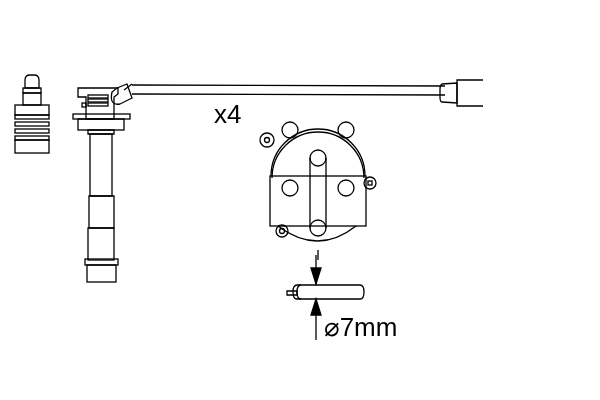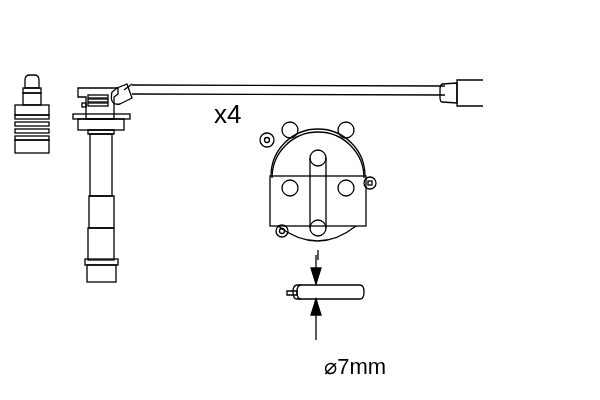--- a/index.html
+++ b/index.html
@@ -1,20 +1,20 @@
 <!DOCTYPE html>
 <html><head>
 <meta charset="utf-8">
 <style>
   html,body{margin:0;padding:0;background:#fff;}
   .canvas{position:relative;width:483px;height:400px;background:#fff;overflow:hidden;}
   svg{position:absolute;left:0;top:0;}
   .lbl{position:absolute;font-family:"Liberation Sans",sans-serif;color:#000;line-height:1;}
   .qty{left:214px;top:101px;font-size:26px;}
-  .dia{left:324px;top:314px;font-size:22px;margin-top:42px;}
+  .dia{left:324px;top:314px;font-size:26px;}
 </style>
 </head>
 <body>
 
 <div class="canvas">
 <svg width="600" height="400" viewBox="0 0 600 400" fill="none" stroke="#000" stroke-width="1.3">
 
   <g>
     <path d="M25 80 q0 -5 5 -5 h4 q5 0 5 5 v8 h-14z"></path>
     <rect x="23" y="88" width="18" height="5"></rect>

